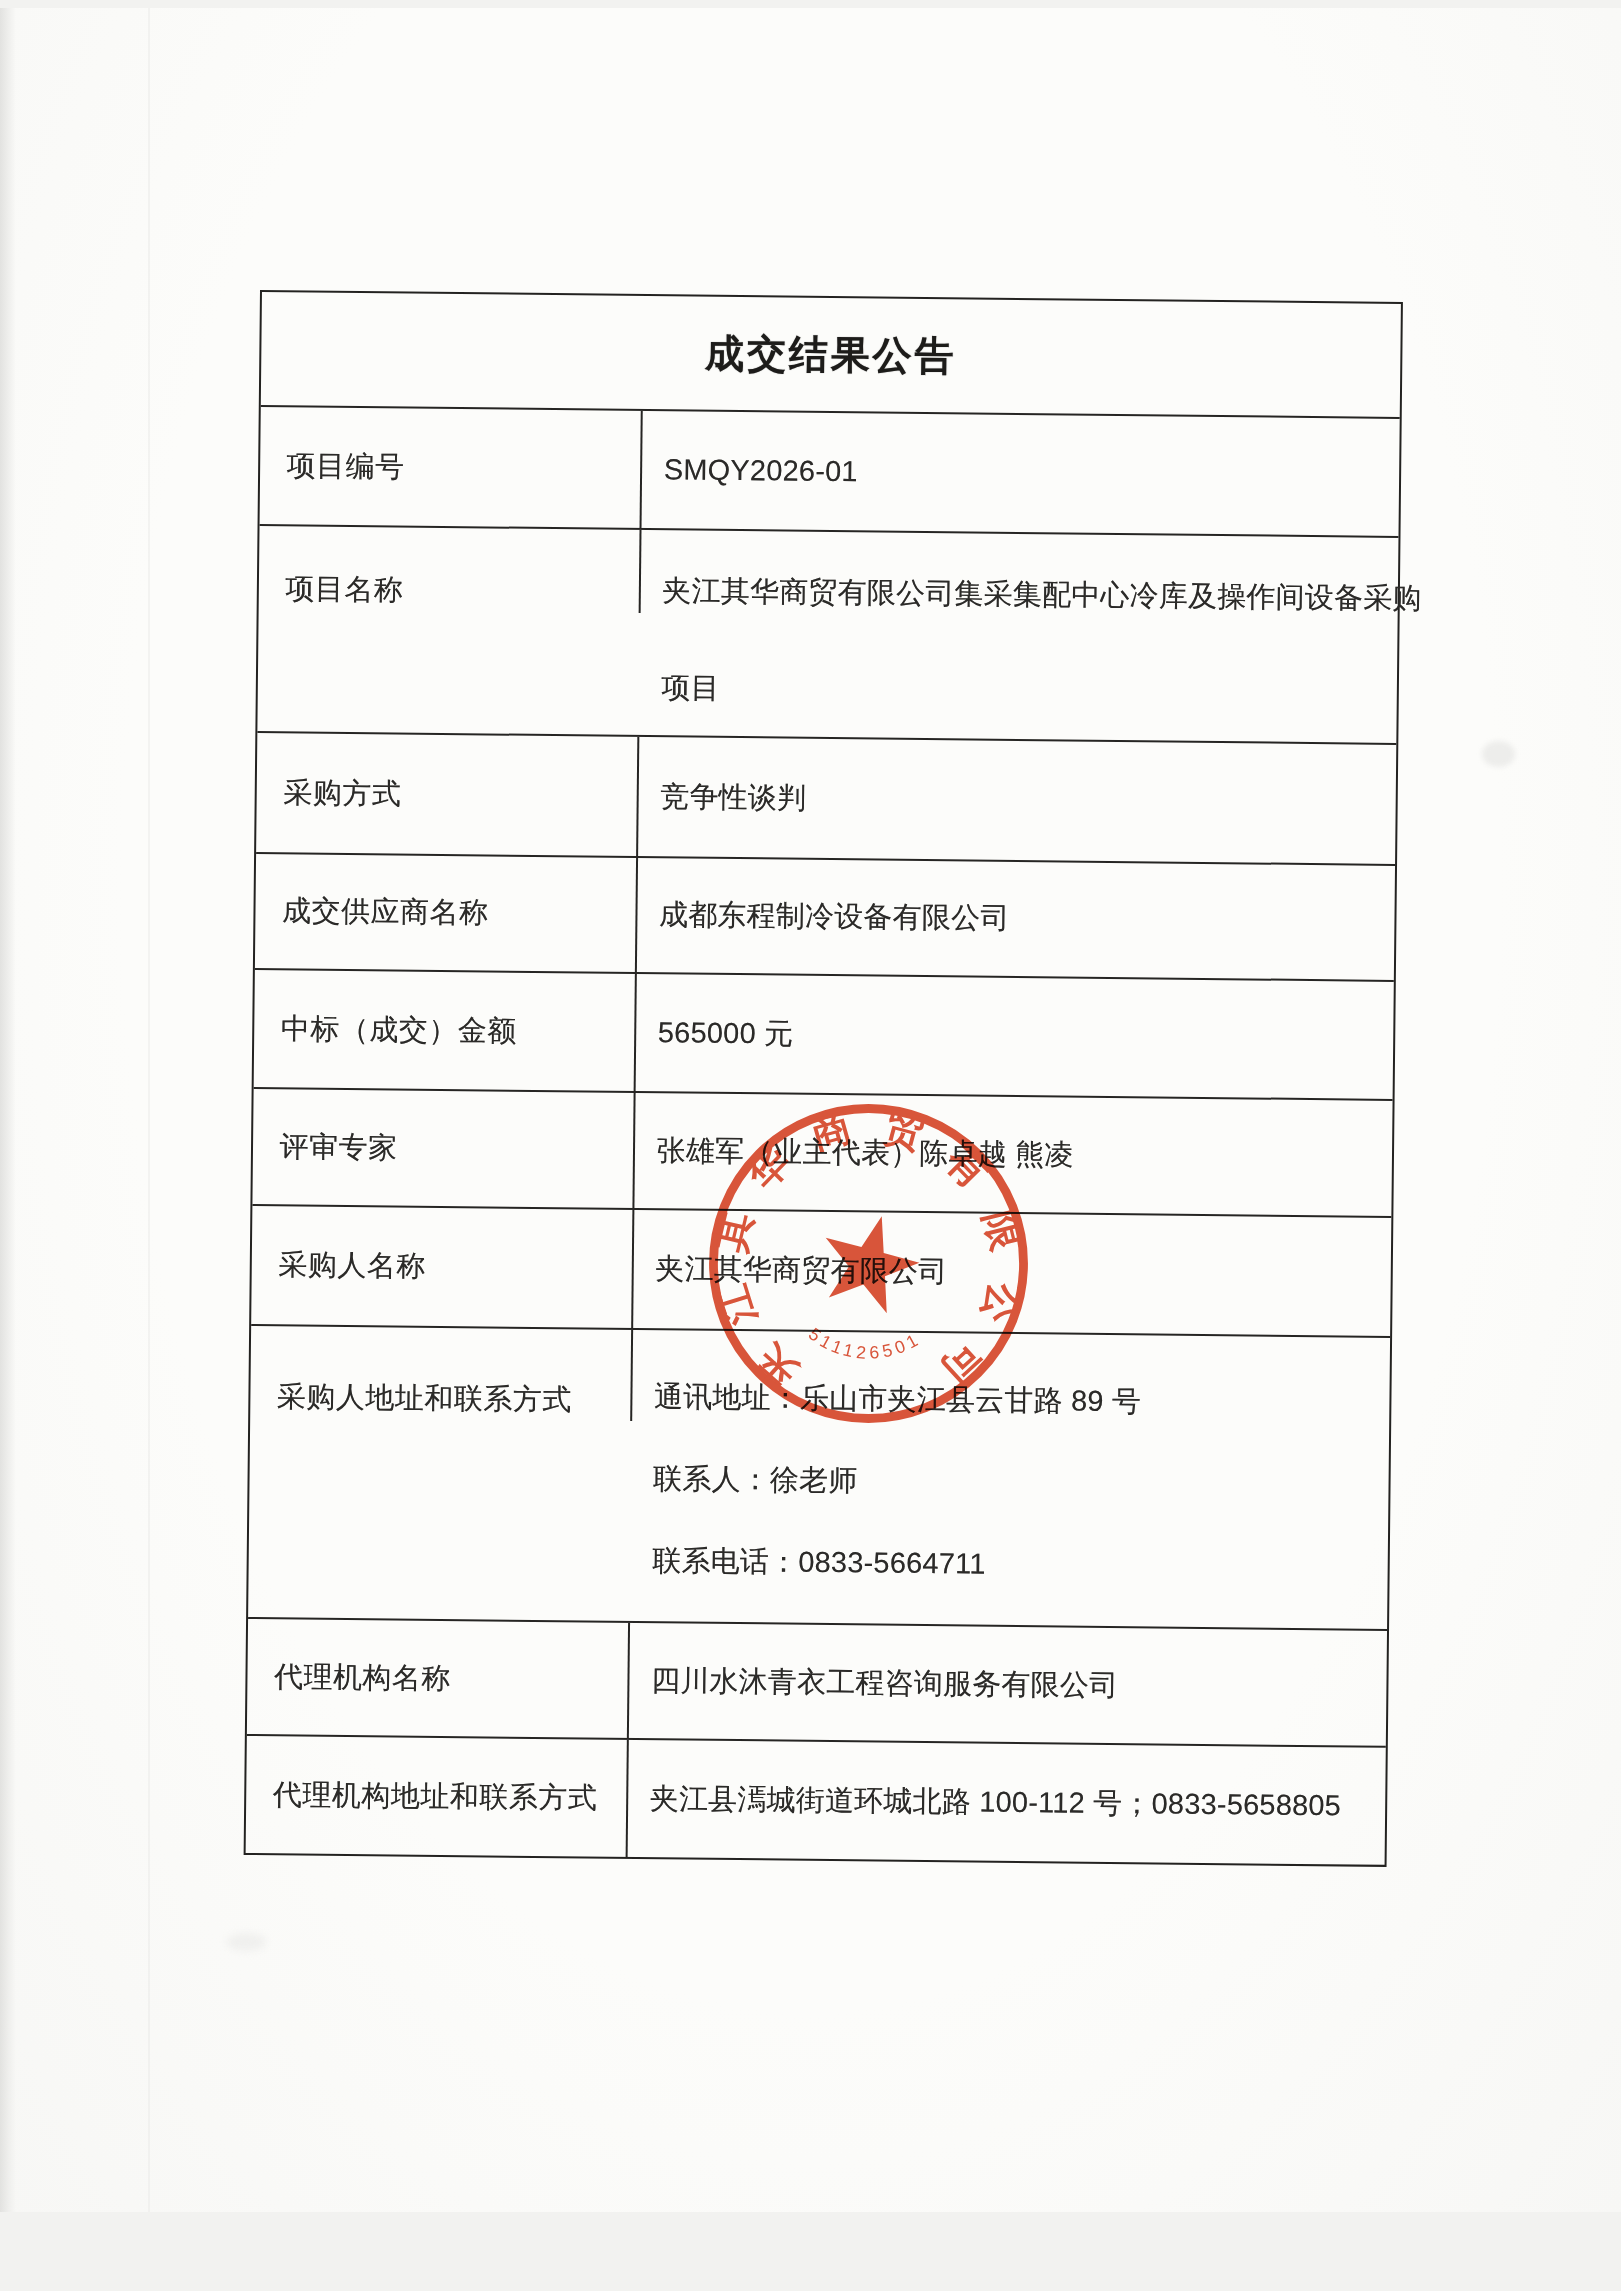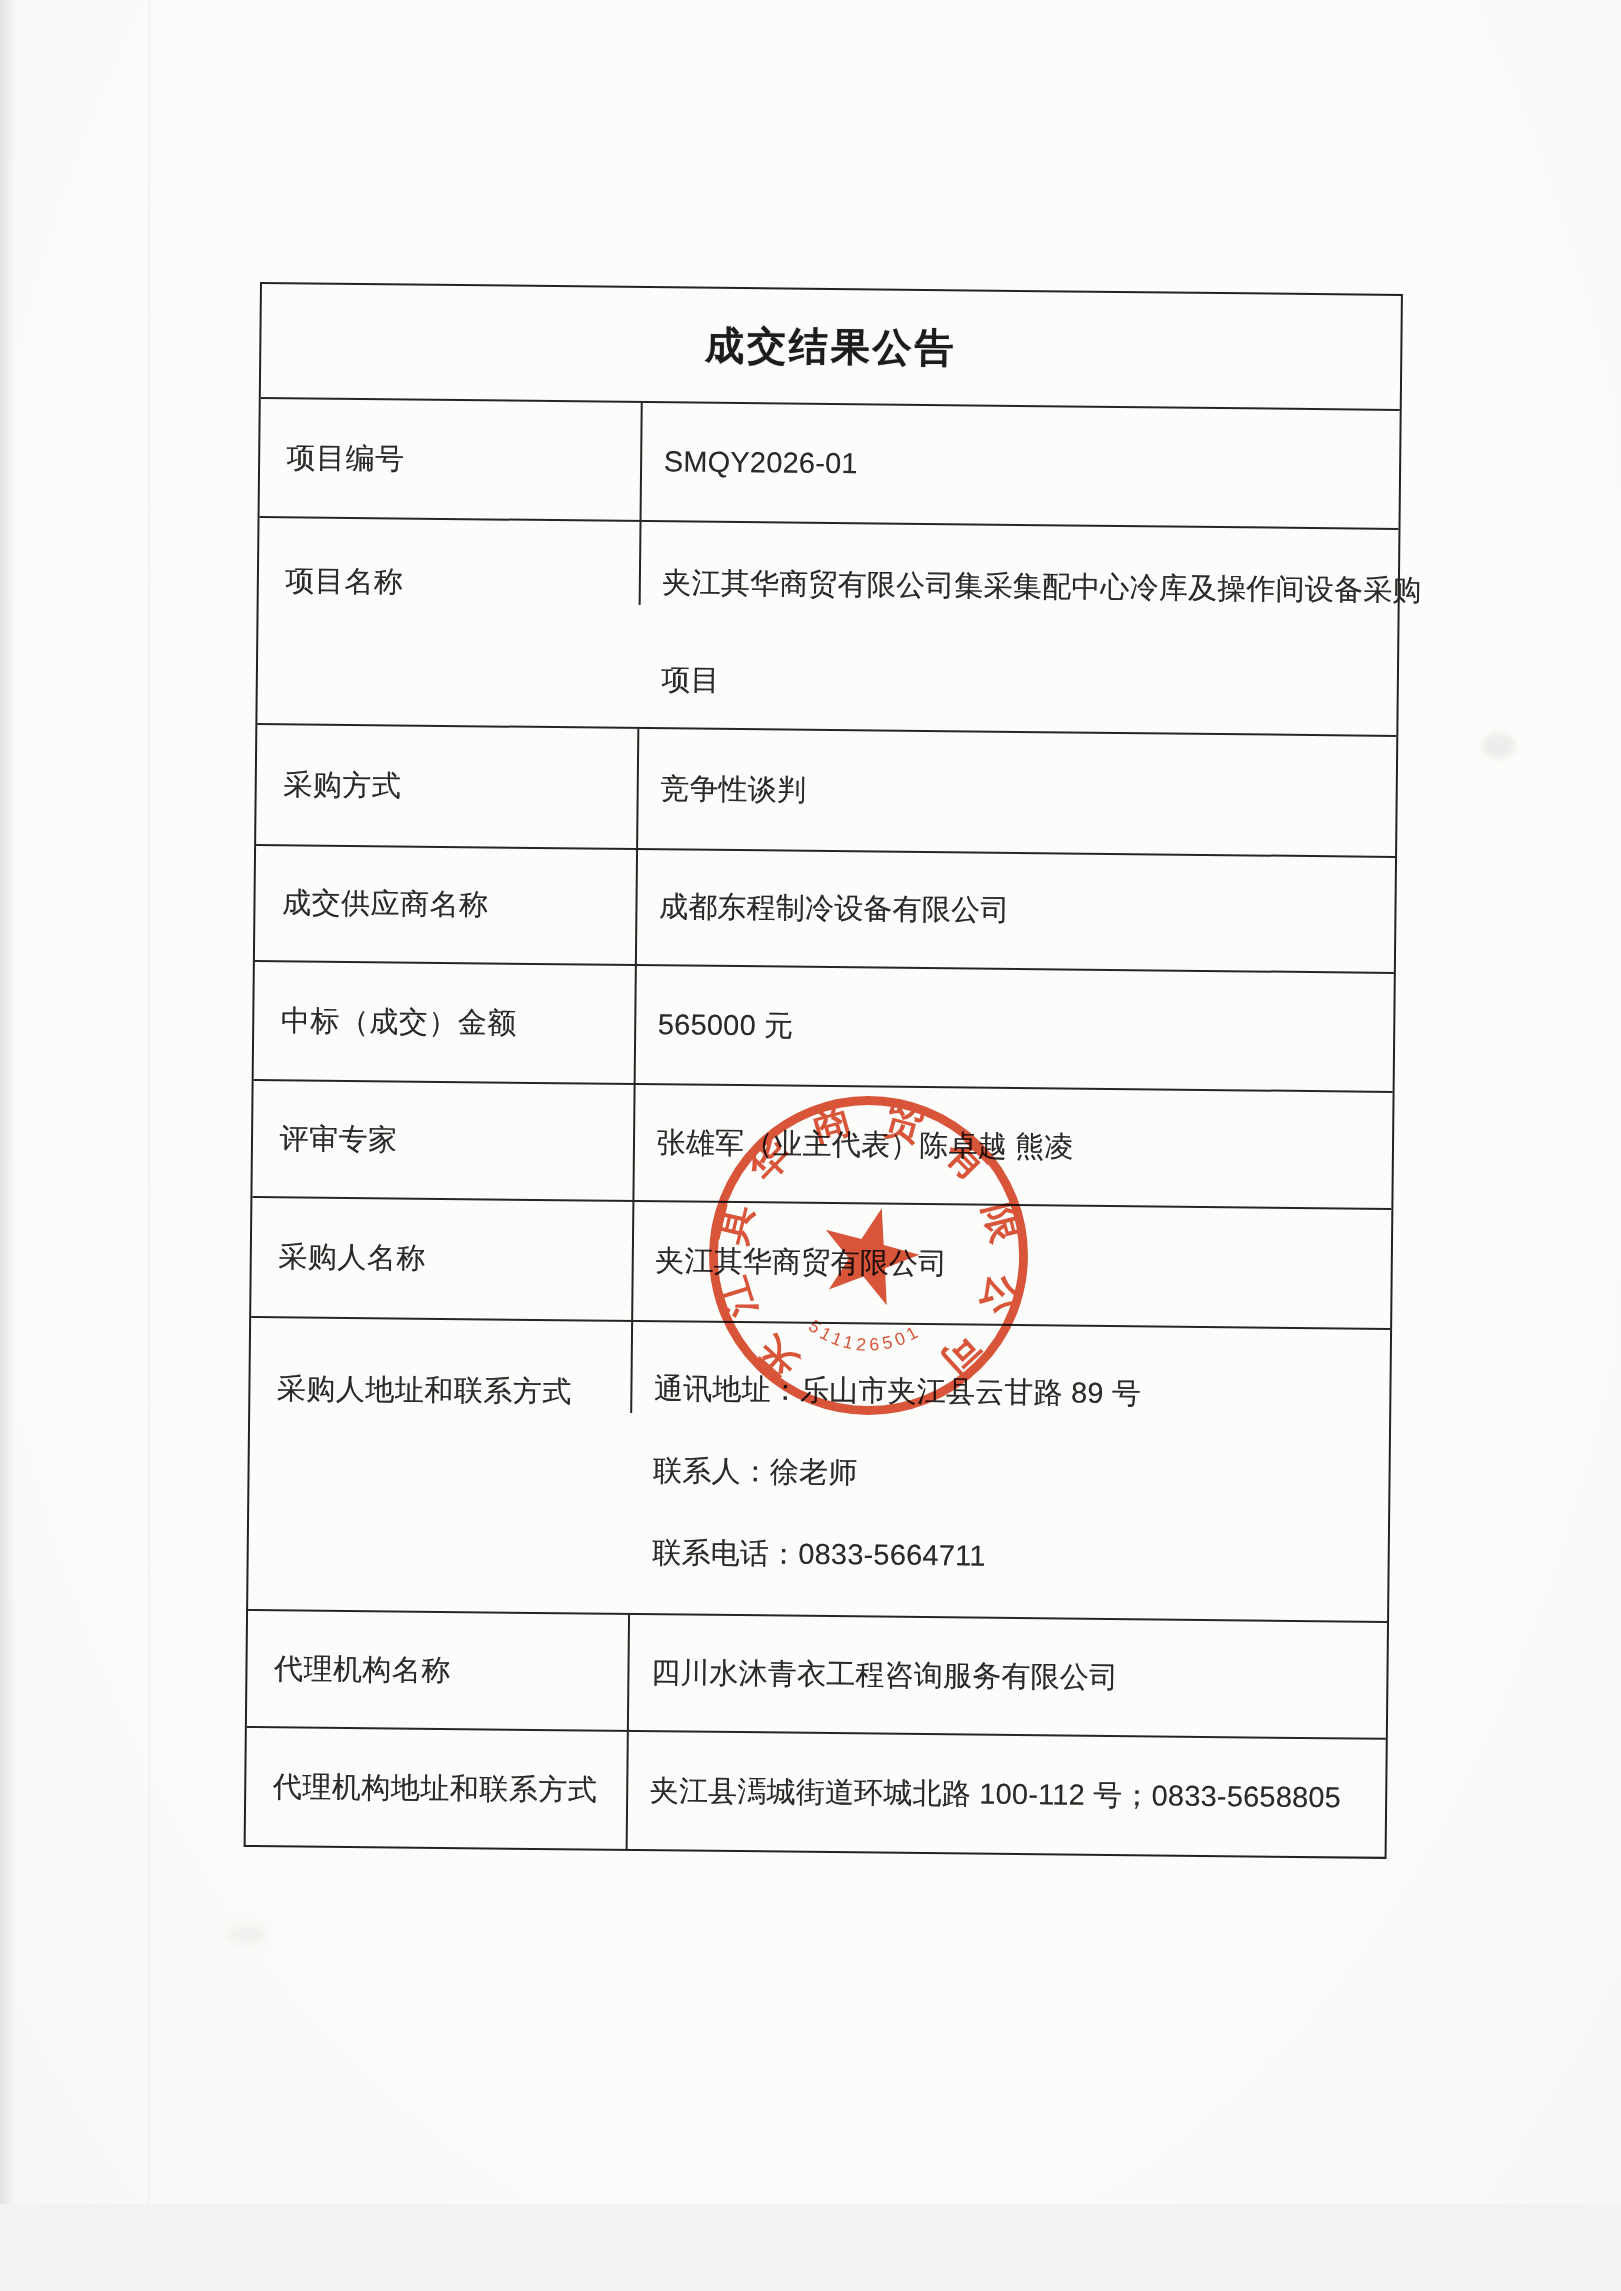--- a/index.html
+++ b/index.html
@@ -6,20 +6,21 @@
   body{
     width:1621px;height:2292px;
     background:#f2f2f0;
     font-family:"Liberation Sans","DejaVu Sans",sans-serif;
     -webkit-font-smoothing:antialiased;
   }
   #page{
     position:relative;width:1621px;height:2204px;overflow:hidden;
     background:
       radial-gradient(ellipse at 50% 40%, #fcfcfa 60%, #f7f7f5 100%);
+    margin-top: 8px;
   }
   
   .edge-left{
     position:absolute;left:0;top:0;width:15.7px;height:100%;
     background:linear-gradient(90deg,#e2e2e0 0%,#efefed 55%,rgba(255,255,255,0) 100%);
   }
   .fold-line{
     position:absolute;left:148px;top:0;width:2px;height:100%;
     background:#ebebe9;opacity:.55;
   }

